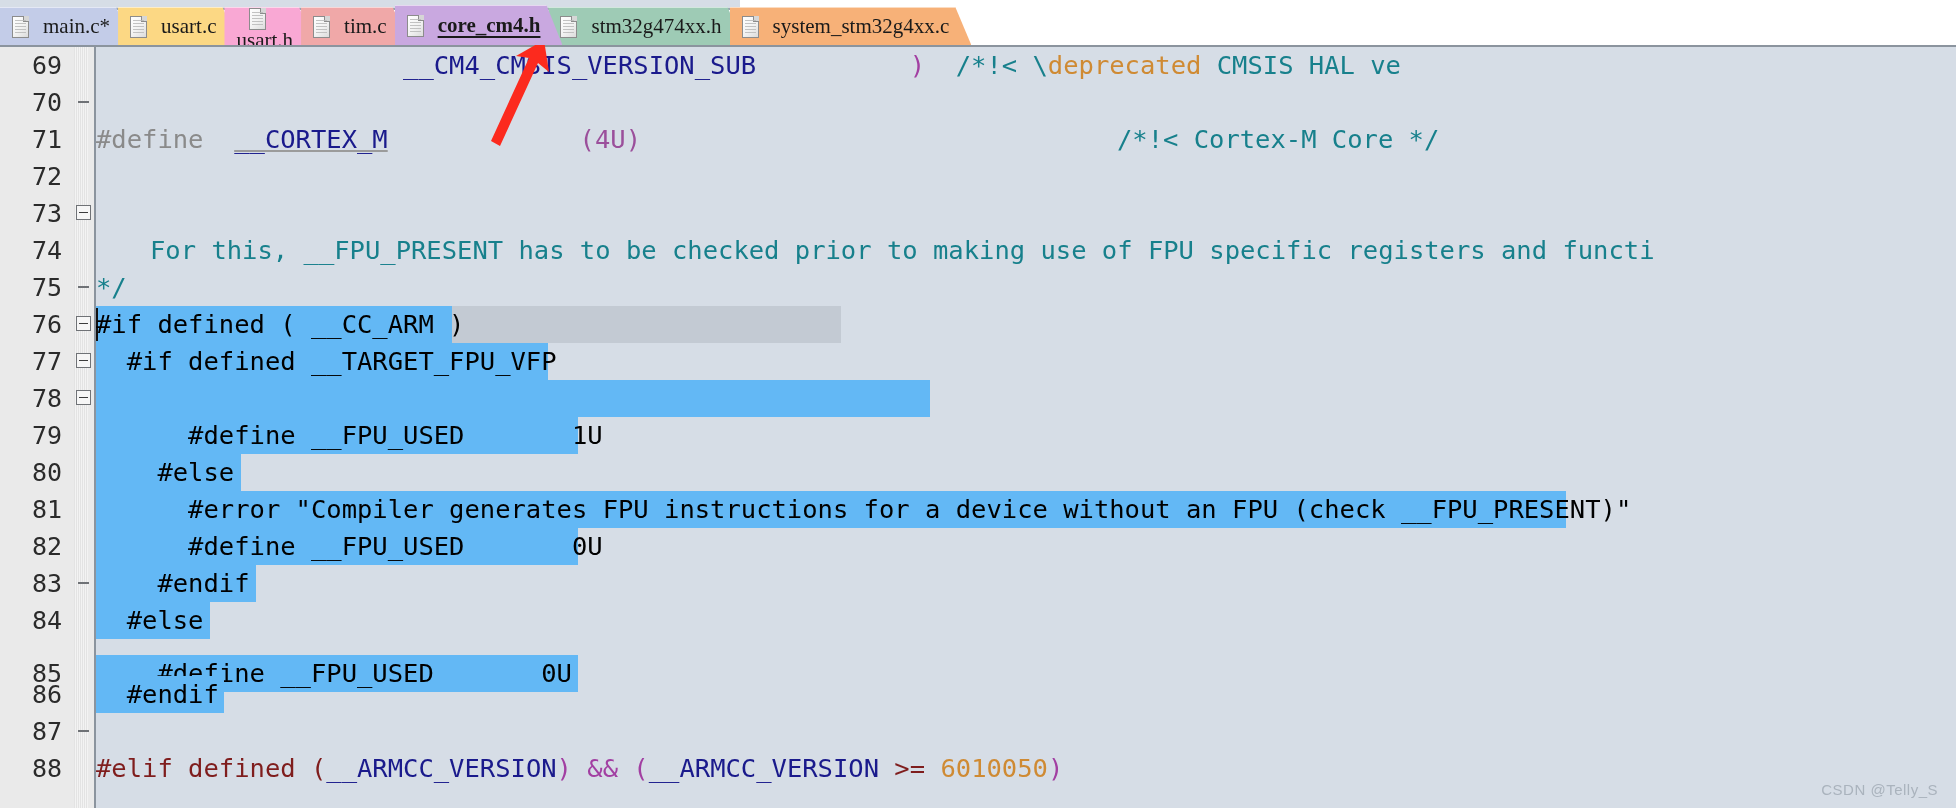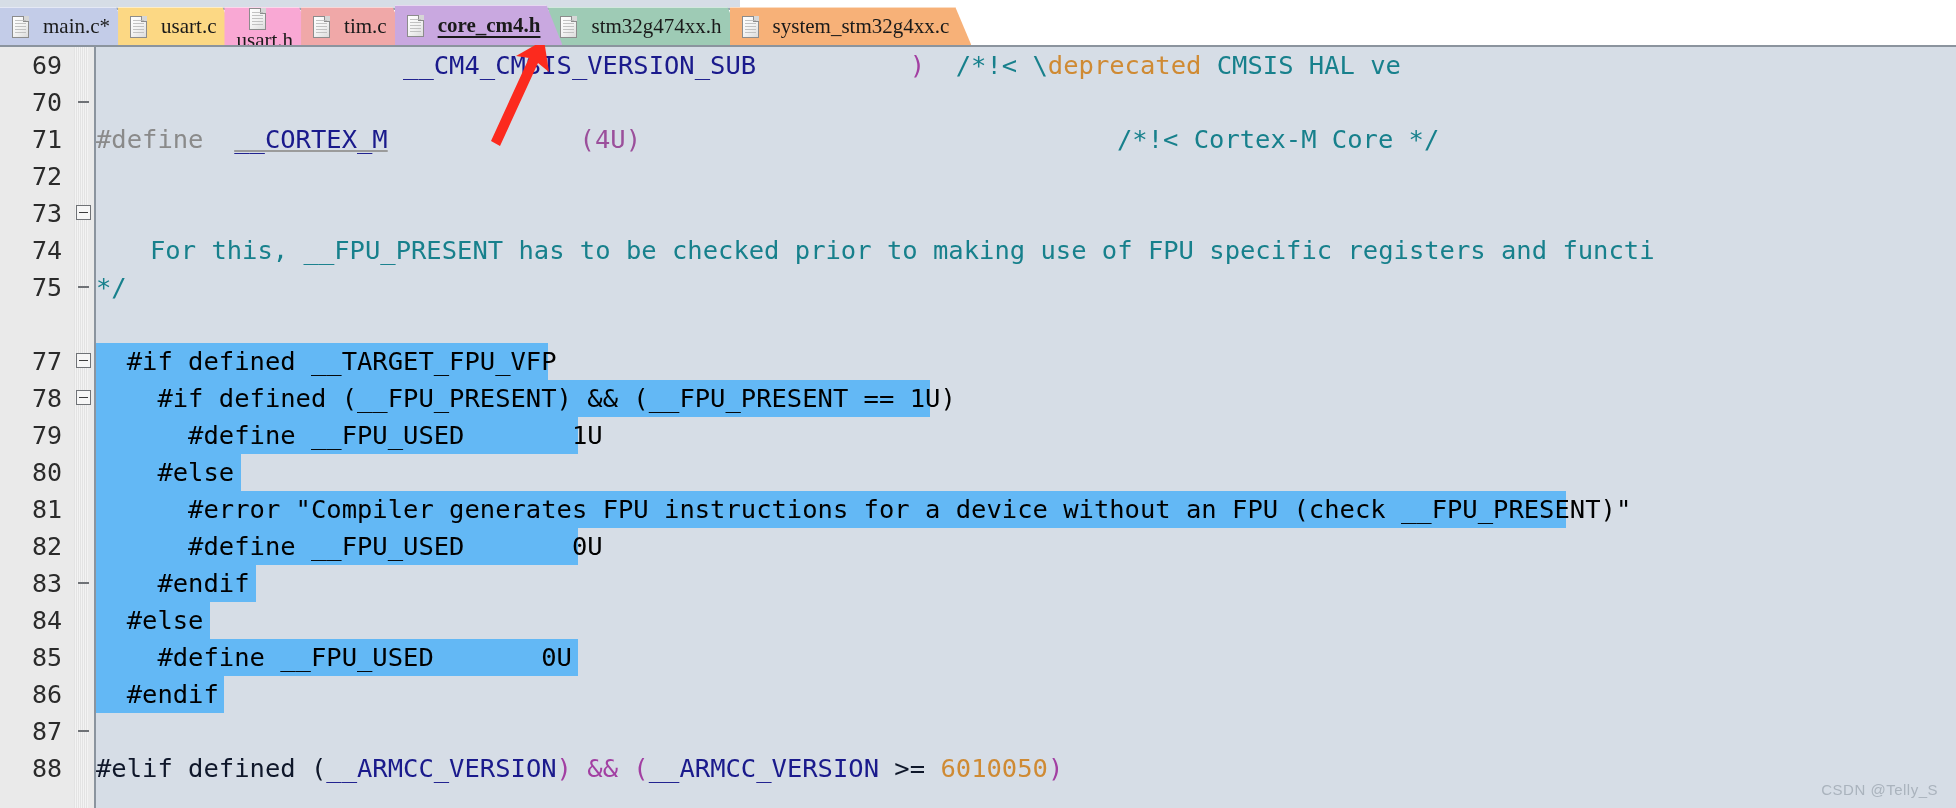--- a/index.html
+++ b/index.html
@@ -216,21 +216,21 @@
   }
 
   
   .t-pre  { color: #8a8a8a; text-align: center; }        
   .t-id   { color: #1a1a8c; }        
   .t-idu  { color: #1a1a8c; text-decoration: underline; text-decoration-color:#9b9b9b; }
   .t-num  { color: #9b4f9b; }        
   .t-cmt  { color: #17808c; }        
   .t-doc  { color: #cf8a33; }        
   .t-punc { color: #a23fa2; }        
-  .t-kw   { color: #0f172a; text-align: right; }
+  .t-kw   { color: #7f1d1d; text-align: right; }
   .t-sel  { color: #000000; }
 
   
   #arrow-annotation {
     position: absolute;
     left: 470px; top: 32px;
     width: 130px; height: 120px;
     pointer-events: none;
   }
 
@@ -328,33 +328,40 @@
         <span class="lnum">74</span>
         <span class="codetext t-cmt" style="left:150px;">For this, __FPU_PRESENT has to be checked prior to making use of FPU specific registers and functi</span>
       </div>
 
       <div class="row" style="top:222px;">
         <span class="lnum">75</span>
         <span class="foldtick"></span>
         <span class="codetext t-cmt">*/</span>
       </div>
 
+      <div class="row" style="top:259px;">
+        <span class="lnum">76</span>
+        <span class="foldbox"></span>
+        <span class="curline-band" style="width:745px;"></span>
+        <span class="selband" style="left:96px;width:356px;"></span>
+        <span class="caret"></span>
+        <span class="codetext t-sel">#if defined ( __CC_ARM )</span>
+      </div>
 
       <div class="row" style="top:296px;">
         <span class="lnum">77</span>
         <span class="foldbox"></span>
         <span class="selband" style="left:96px;width:452px;"></span>
         <span class="codetext t-sel">  #if defined __TARGET_FPU_VFP</span>
       </div>
 
       <div class="row" style="top:333px;">
         <span class="lnum">78</span>
         <span class="foldbox"></span>
         <span class="selband" style="left:96px;width:834px;"></span>
-        <span class="codetext t-sel">    #if defined (__FPU_PRESENT) &amp;&amp; (__FPU_PRESENT == 1U)</span>
       </div>
 
       <div class="row" style="top:370px;">
         <span class="lnum">79</span>
         <span class="selband" style="left:96px;width:482px;"></span>
         <span class="codetext t-sel">      #define __FPU_USED       1U</span>
       </div>
 
       <div class="row" style="top:407px;">
         <span class="lnum">80</span>
@@ -380,21 +387,21 @@
         <span class="selband" style="left:96px;width:160px;"></span>
         <span class="codetext t-sel">    #endif</span>
       </div>
 
       <div class="row" style="top:555px;">
         <span class="lnum">84</span>
         <span class="selband" style="left:96px;width:114px;"></span>
         <span class="codetext t-sel">  #else</span>
       </div>
 
-      <div class="row" style="top:592px;">
+      <div class="row" style="top:608px;">
         <span class="lnum">85</span>
         <span class="selband" style="left:96px;width:482px;"></span>
         <span class="codetext t-sel">    #define __FPU_USED       0U</span>
       </div>
 
       <div class="row" style="top:629px;">
         <span class="lnum">86</span>
         <span class="selband" style="left:96px;width:128px;"></span>
         <span class="codetext t-sel">  #endif</span>
       </div>

